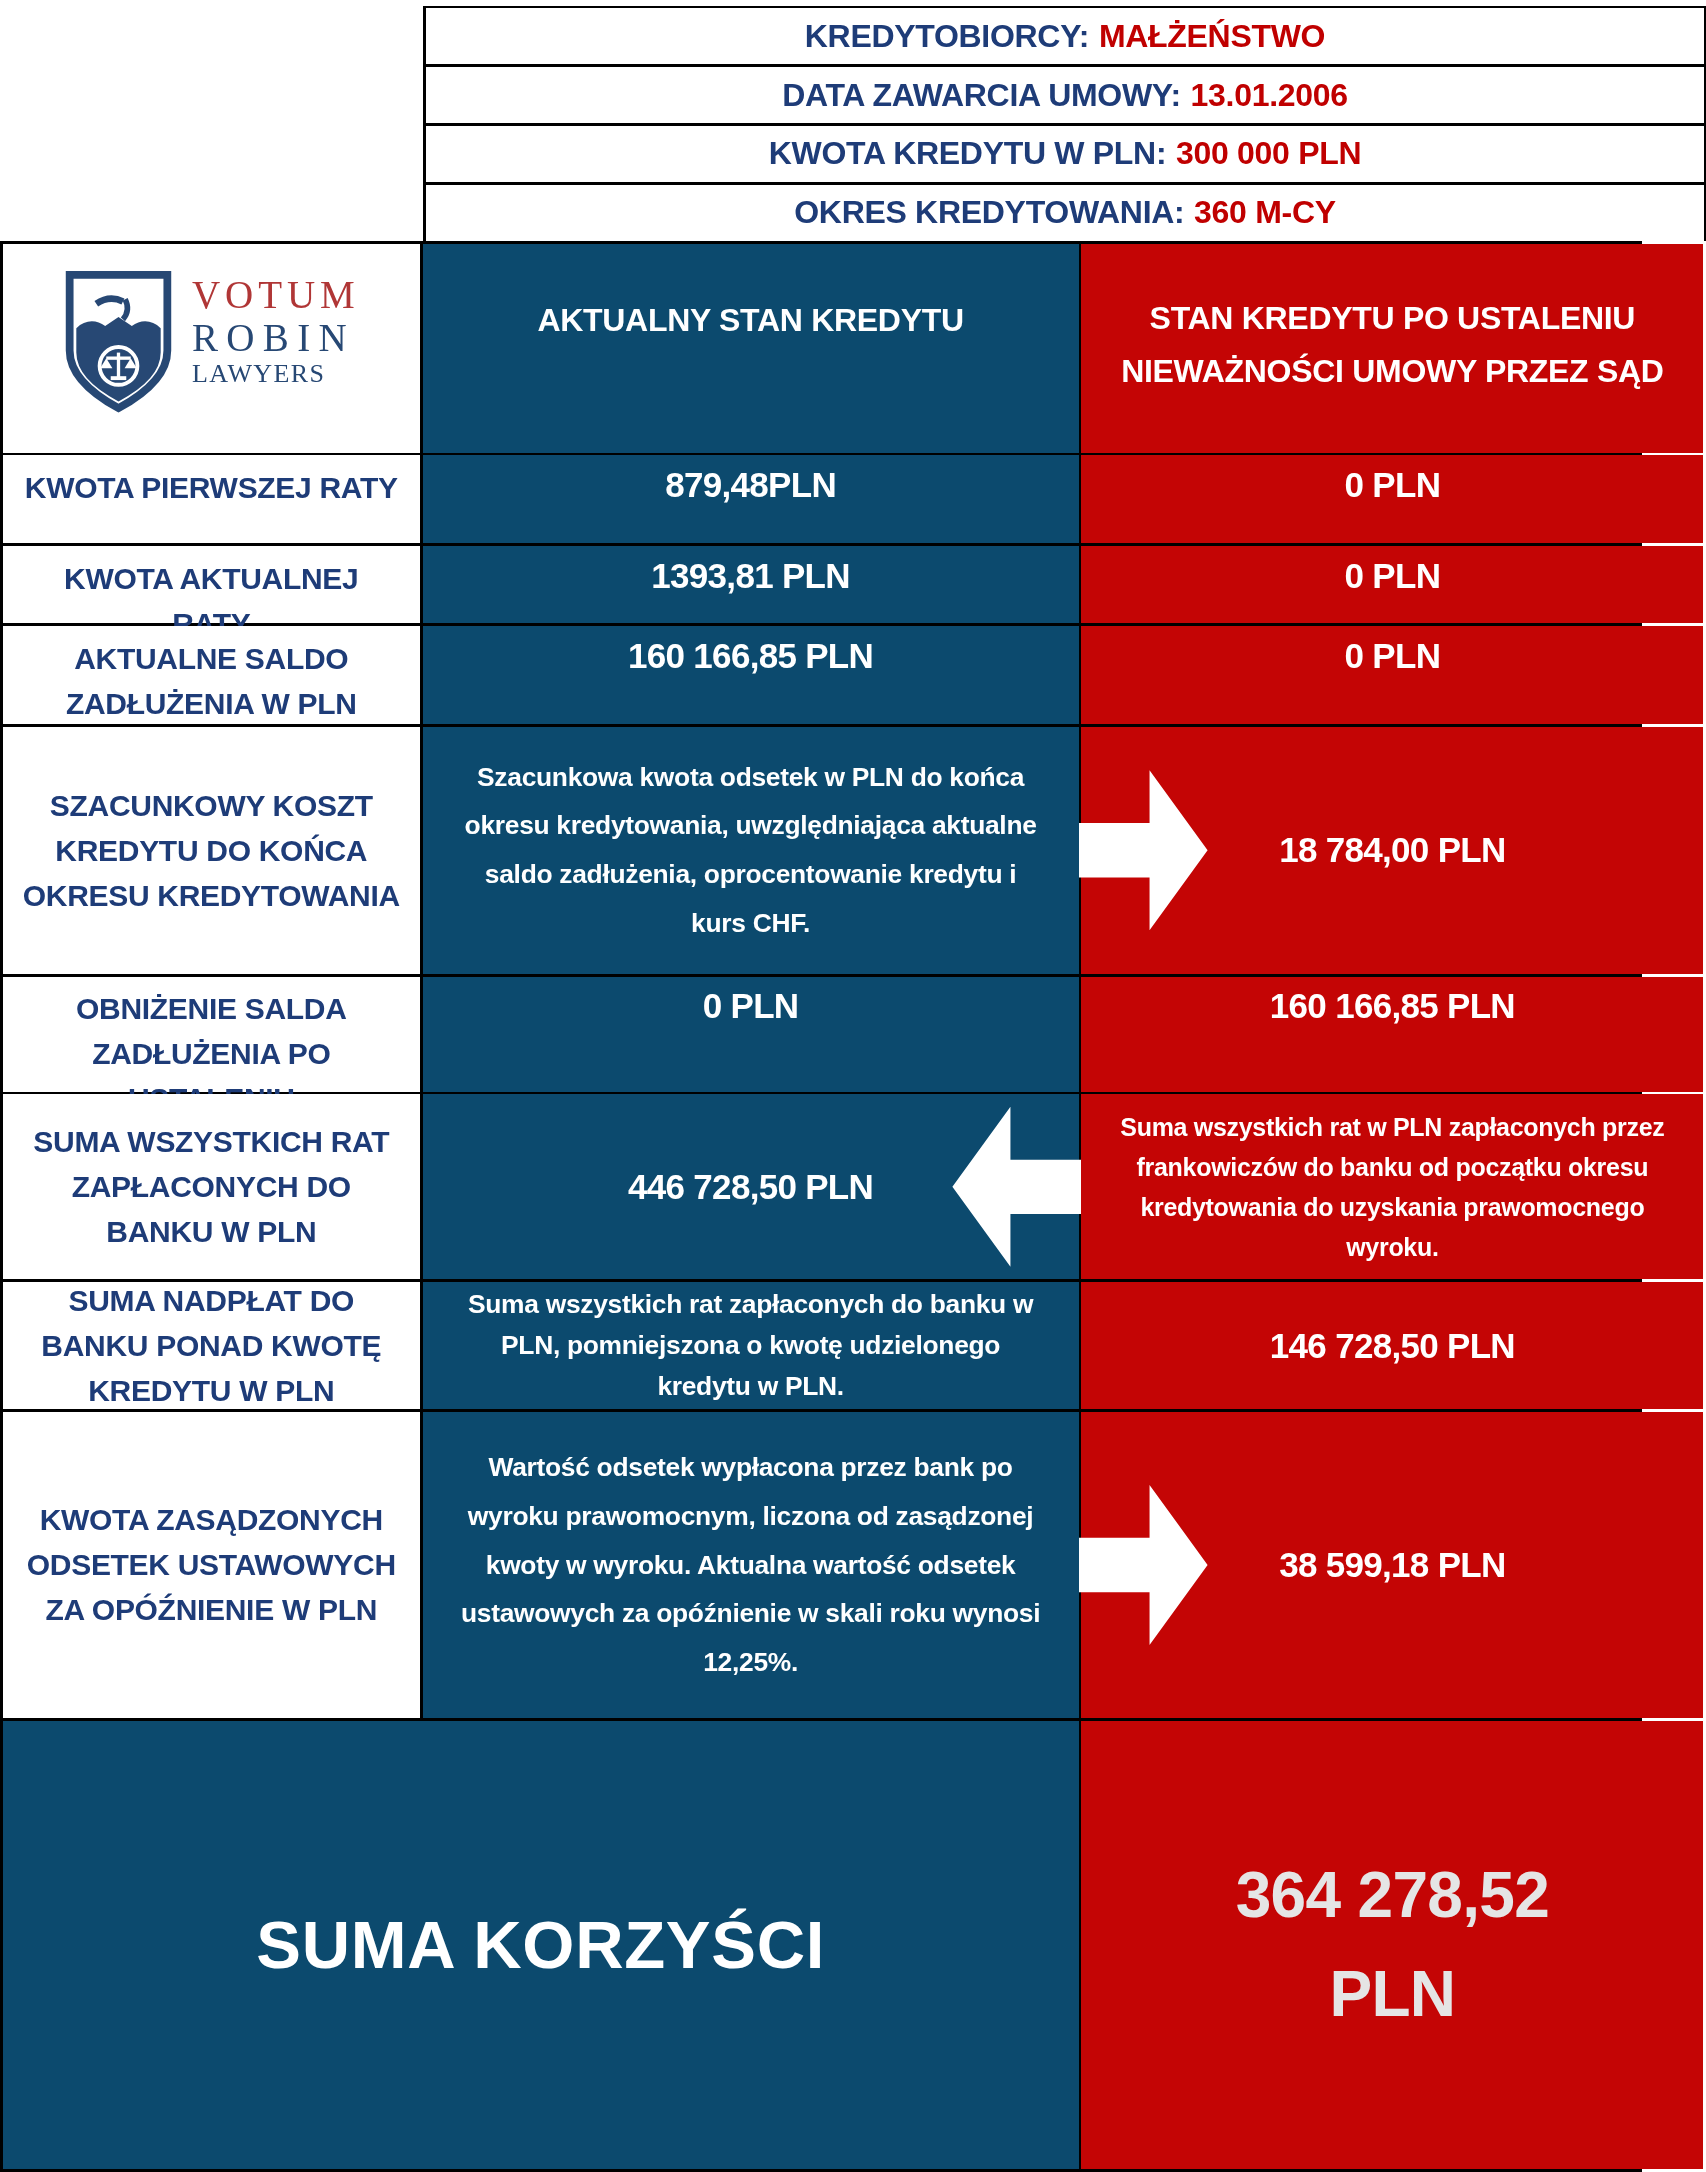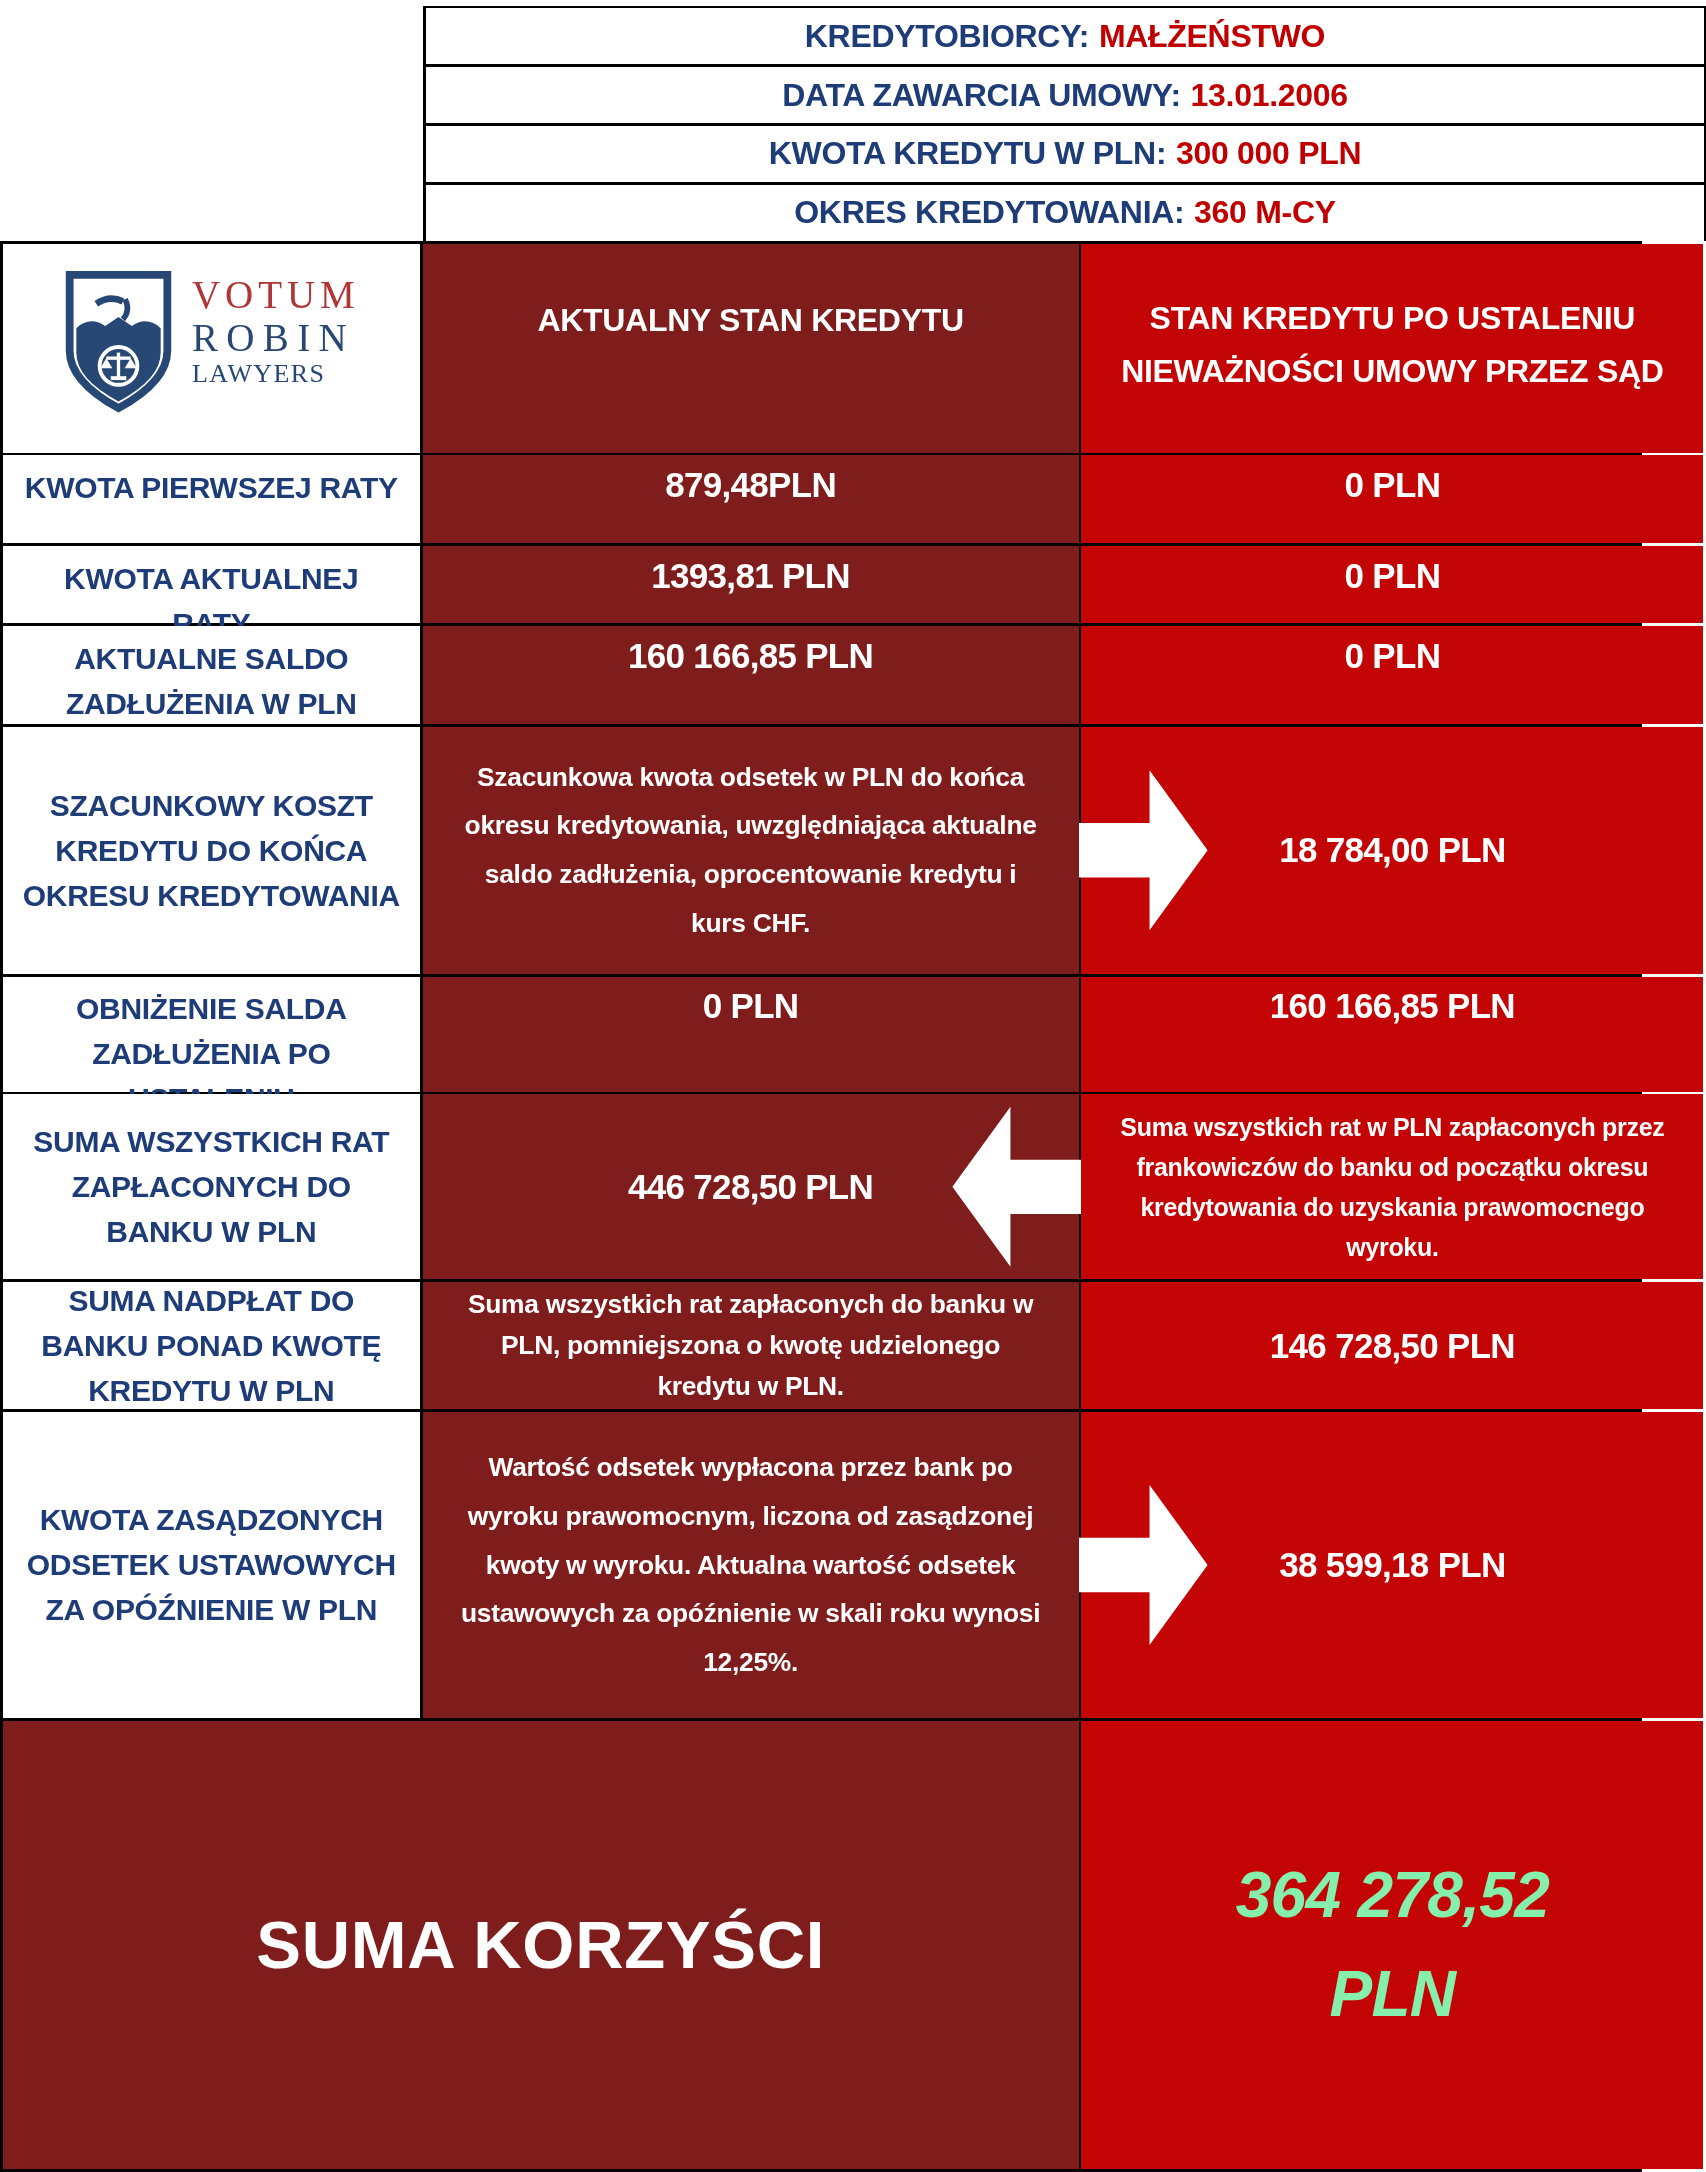--- a/index.html
+++ b/index.html
@@ -40,21 +40,21 @@
     grid-template-rows: 209px 88px 77px 98px 247px 115px 185px 127px 306px 448px;
     gap: 2.8px;
   }
   .cell {
     position: relative;
     display: flex; flex-direction: column;
     align-items: center; justify-content: center;
     text-align: center;
   }
   .white { background: #fff; }
-  .navy  { background: #7f1d1d; }
+  .navy  { background: #0c4a6e; }
   .red   { background: #c40505; }
 
   .cell.top { justify-content: flex-start; padding-top: 9.7px; }
 
   .label-cell {
     color: #1e3c78; font-size: 30px; line-height: 1.5;
     padding-left: 19.5px; padding-right: 19.5px; letter-spacing: -0.3px;
   }
   .value {
     color: #fff; font-size: 35px; letter-spacing: -0.7px; white-space: nowrap;
@@ -98,23 +98,22 @@
     right: -2.8px;
     clip-path: polygon(100% 33%, 45% 33%, 45% 0, 0 50%, 45% 100%, 45% 67%, 100% 67%);
   }
 
   
   .summary-label {
     grid-column: 1 / 3;
     color: #fff; font-size: 67px; letter-spacing: 0.7px;
   }
   .summary-value {
-    color: #86efac; font-size: 64px; line-height: 1.55; letter-spacing: -0.7px;
+    color: #e5e5e5; font-size: 64px; line-height: 1.55; letter-spacing: -0.7px;
     max-width: 445px;
-    font-style: italic;
   }
 </style>
 </head>
 <body>
 
 <div class="page">
 
   <div class="top-table">
     <div class="top-row">
       <span class="lbl">KREDYTOBIORCY:</span>

